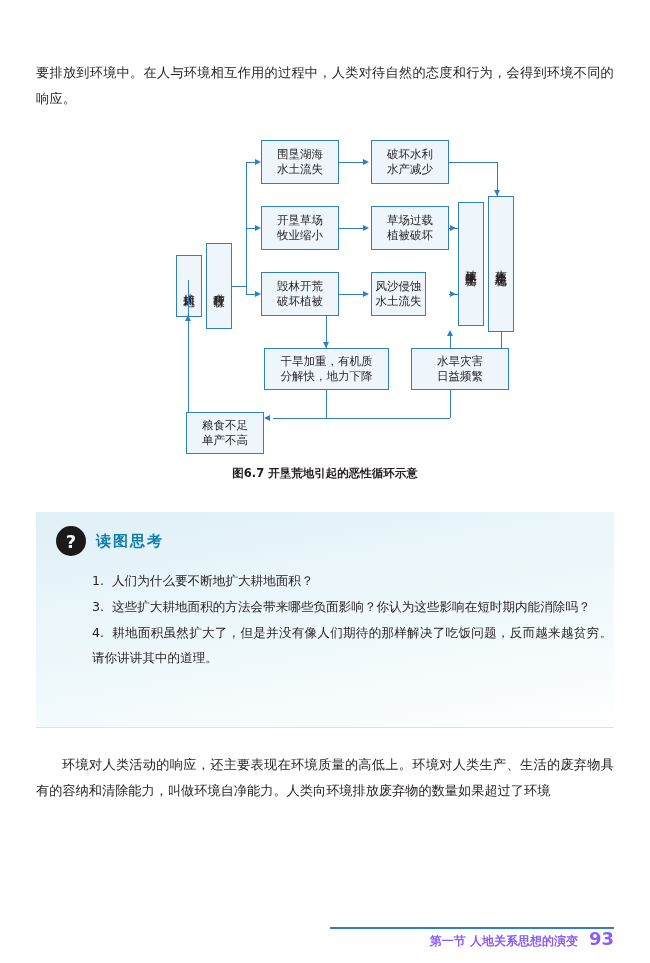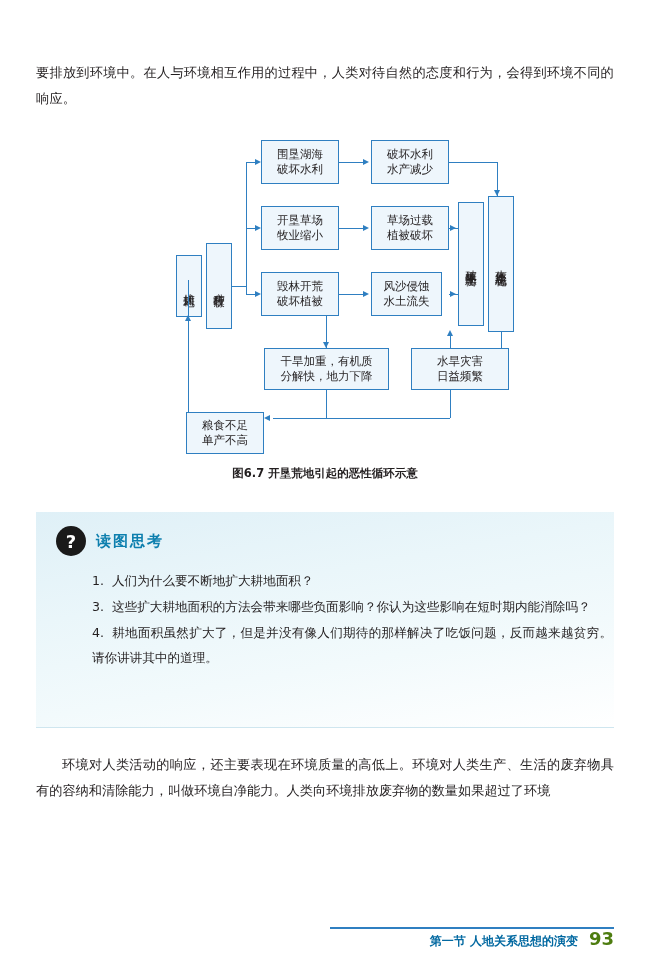--- a/index.html
+++ b/index.html
@@ -95,51 +95,51 @@
   }
 
   
   .footer {
     position:absolute; left:0; bottom:26px; width:650px; height:30px;
   }
   .footer .rule {
     position:absolute; left:330px; right:36px; top:0; height:2px; background:#2f7fc1;
   }
   .footer .sec {
-    position:absolute; right:72px; top:6px; font-size:12px; font-weight:bold; color:#0369a1;
+    position:absolute; right:72px; top:6px; font-size:12px; font-weight:bold; color:#8b5cf6;
   }
   .footer .pg {
-    position:absolute; right:36px; top:1px; font-size:18px; font-weight:bold; color:#4d7c0f;
+    position:absolute; right:36px; top:1px; font-size:18px; font-weight:bold; color:#8b5cf6;
   }
 </style>
 </head>
 <body>
 
 <div class="page">
 
   <div class="top-para">要排放到环境中。在人与环境相互作用的过程中，人类对待自然的态度和行为，会得到环境不同的响应。</div>
 
   <div class="figure-area">
 
     <div class="box vert" style="left:140px; top:125px; width:26px; height:62px;">扩大耕地</div>
     <div class="box vert" style="left:170px; top:113px; width:26px; height:86px;">广种薄收</div>
 
     <div class="box" style="left:225px; top:10px; width:78px; height:44px; white-space:pre-line;">围垦湖海
-破坏水利</div>
+水土流失</div>
     <div class="box" style="left:335px; top:10px; width:78px; height:44px; white-space:pre-line;">破坏水利
 水产减少</div>
 
     <div class="box" style="left:225px; top:76px; width:78px; height:44px; white-space:pre-line;">开垦草场
 牧业缩小</div>
     <div class="box" style="left:335px; top:76px; width:78px; height:44px; white-space:pre-line;">草场过载
 植被破坏</div>
 
     <div class="box" style="left:225px; top:142px; width:78px; height:44px; white-space:pre-line;">毁林开荒
 破坏植被</div>
-    <div class="box" style="left:335px; top:142px; width:71px; height:44px; white-space:pre-line;">风沙侵蚀
+    <div class="box" style="left:335px; top:142px; width:55px; height:44px; white-space:pre-line;">风沙侵蚀
 水土流失</div>
 
     <div class="box vert" style="left:422px; top:72px; width:26px; height:124px;">破坏生态平衡</div>
     <div class="box vert" style="left:452px; top:66px; width:26px; height:136px;">生态环境恶化</div>
 
     <div class="box" style="left:228px; top:218px; width:125px; height:42px; white-space:pre-line;">干旱加重，有机质
 分解快，地力下降</div>
     <div class="box" style="left:375px; top:218px; width:98px; height:42px; white-space:pre-line;">水旱灾害
 日益频繁</div>
 

